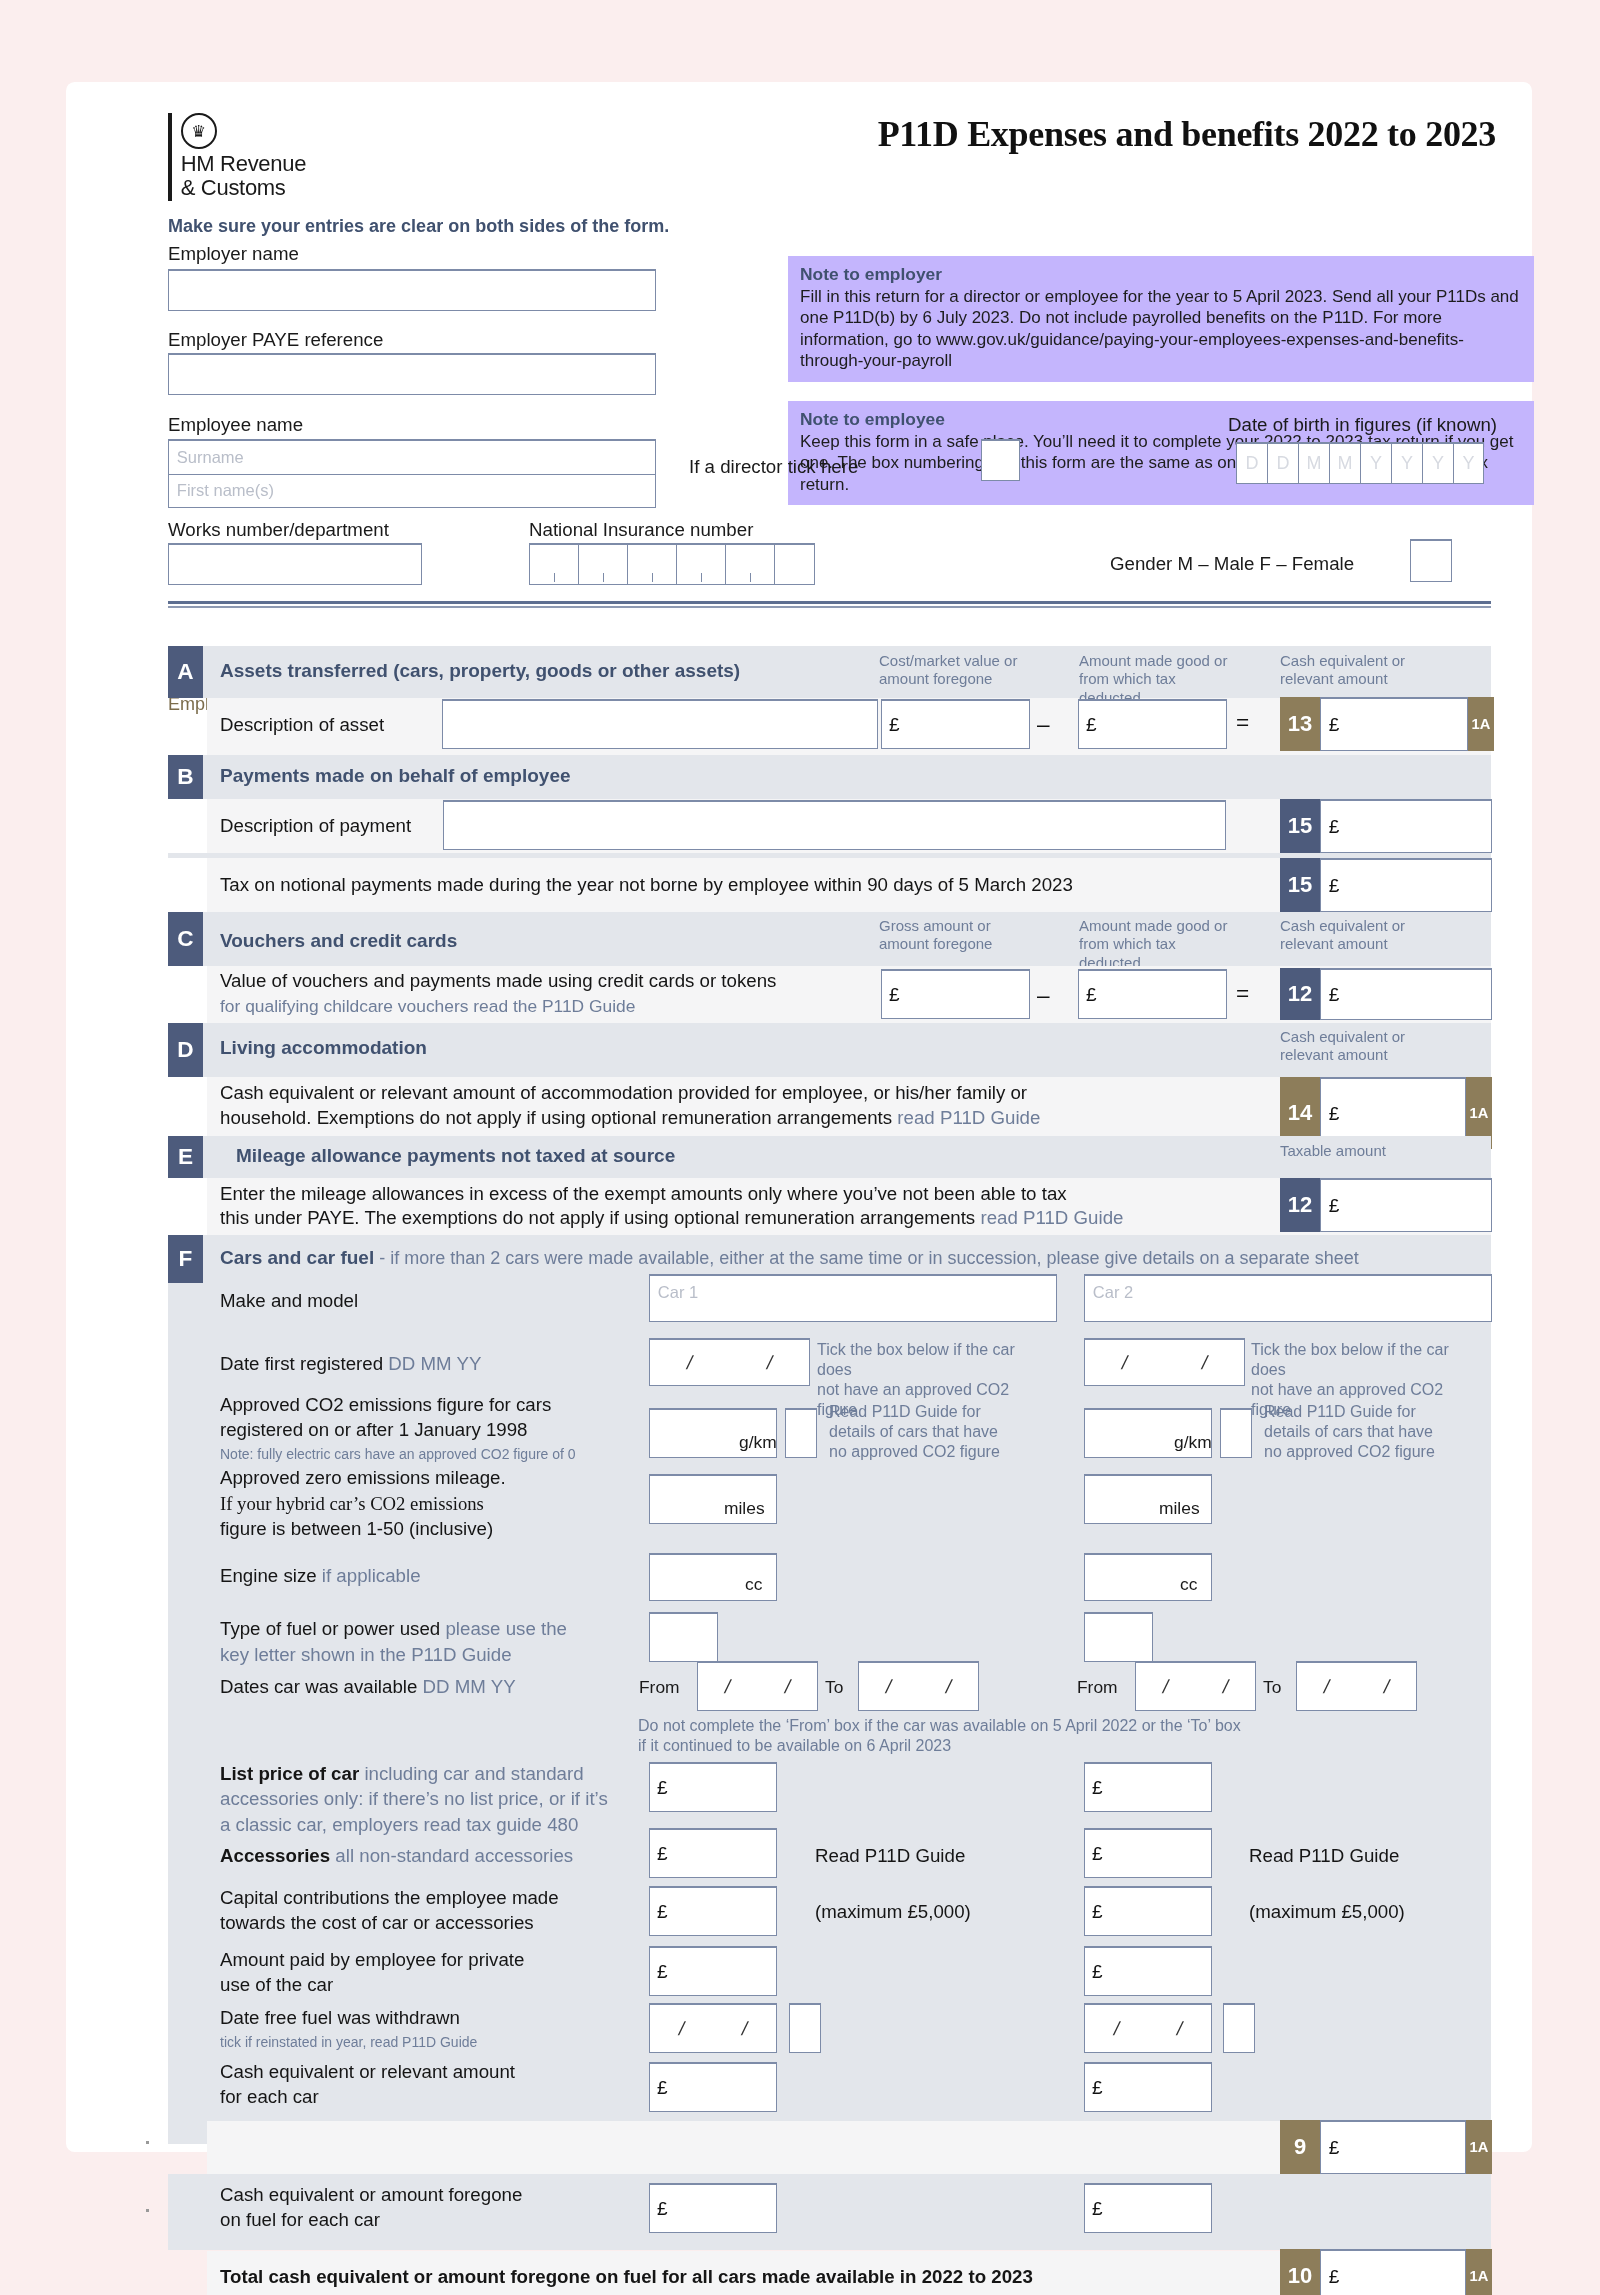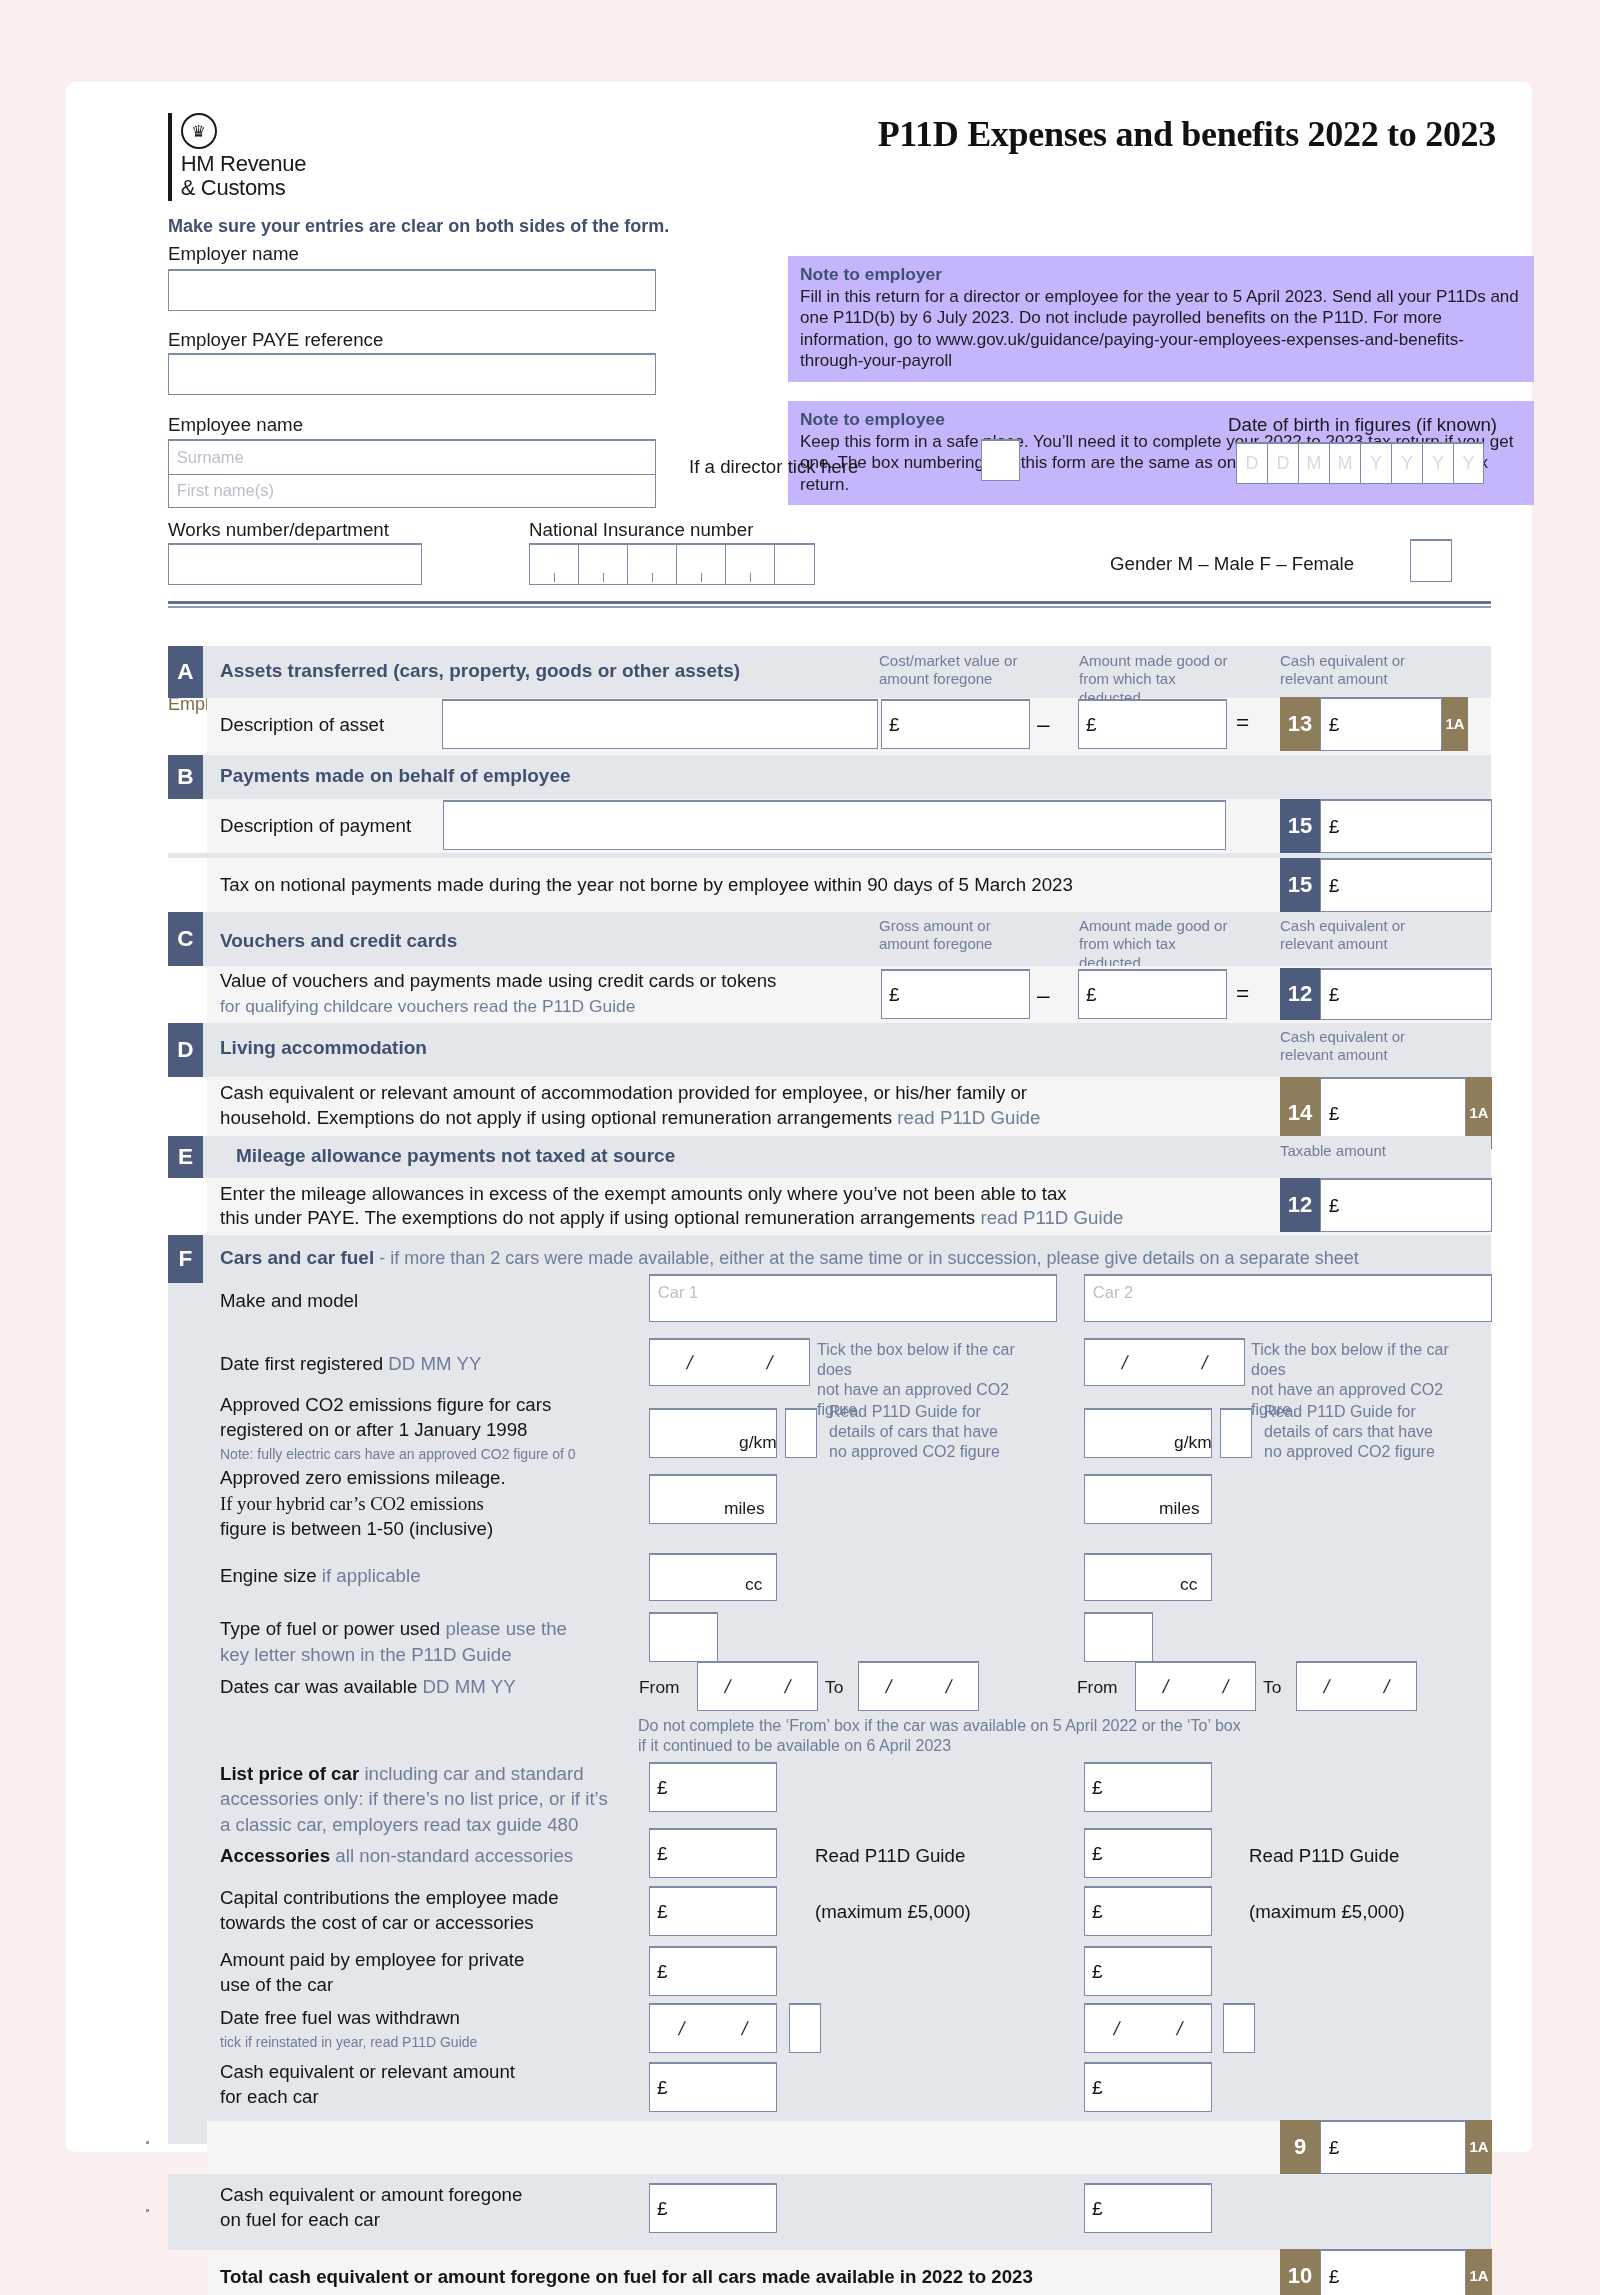--- a/index.html
+++ b/index.html
@@ -264,21 +264,21 @@
   <div class="rowlabel" style="left:154px; top:632px;">Description of asset</div>
   <div class="inputbox" style="left:376px; top:617px; width:436px; height:50px;"></div>
   <div class="money" style="left:815px; top:617px; width:149px; height:50px;">
         <span class="pound">£</span>
       </div>
   <div class="op" style="left:971px; top:630px;">–</div>
   <div class="money" style="left:1012px; top:617px; width:149px; height:50px;">
         <span class="pound">£</span>
       </div>
   <div class="op" style="left:1170px; top:628px;">=</div>
-  <div class="numbox" style="left:1214px; top:615px; width:188px; height:54px;">
+  <div class="numbox" style="left:1214px; top:615px; width:214px; height:54px;">
     <div class="tag brown">13</div>
     <div class="fldin">
           <span class="pound">£</span>
         </div>
     <div class="suffix1a">1A</div>
   </div>
 
   <div class="band-grey" style="left:102px; top:673px; width:1323px; height:44px;"></div>
   <div class="sec-letter" style="left:102px; top:673px; height:44px;">B</div>
   <div class="sec-head" style="left:154px; top:683px;">Payments made on behalf of employee</div>

